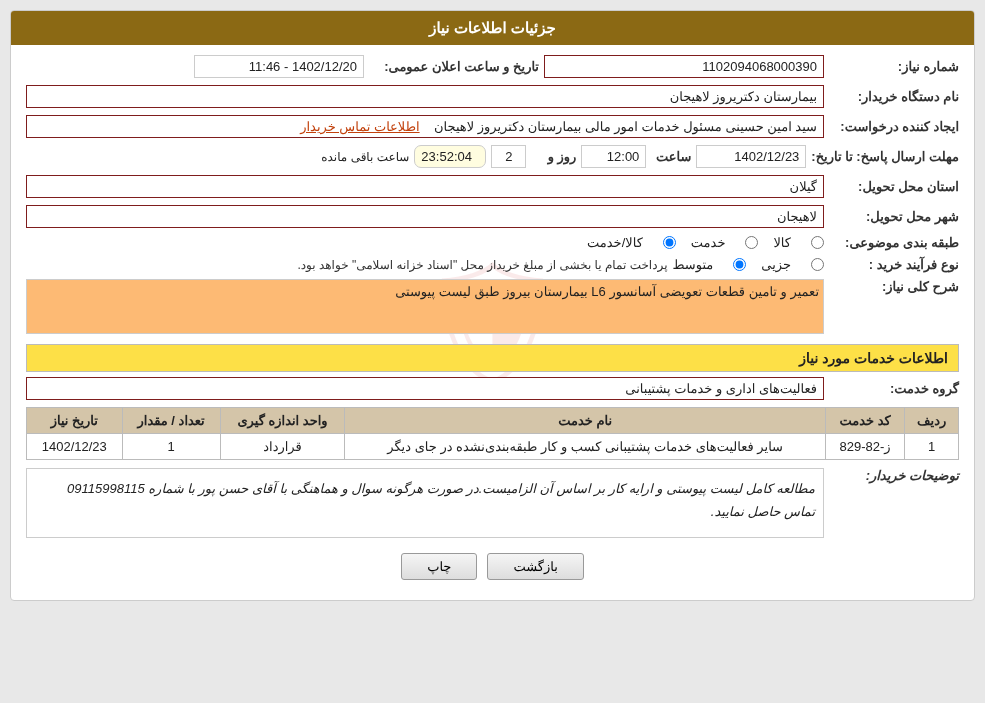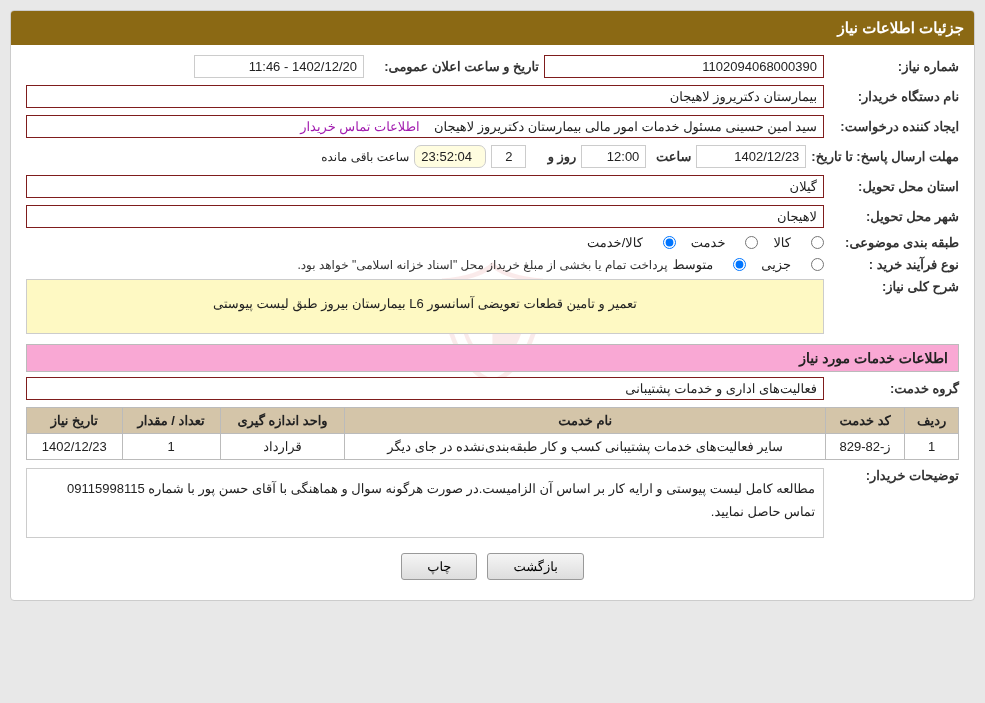--- a/index.html
+++ b/index.html
@@ -18,20 +18,21 @@
     }
     .main-box {
       background: #fff;
       border: 1px solid #ccc;
       border-radius: 4px;
       overflow: hidden;
     }
     .header-bar {
       background: #8B6914;
       color: #fff;
+      text-align: center;
       padding: 8px 10px;
       font-size: 15px;
       font-weight: bold;
     }
     .content-area {
       padding: 10px 15px;
     }
     .info-row {
       display: flex;
       align-items: center;
@@ -54,30 +55,31 @@
       text-align: right;
     }
     .value-box-inline {
       border: 1px solid #ccc;
       background: #fff;
       padding: 3px 6px;
       min-height: 22px;
       text-align: right;
     }
     .section-title {
-      background: #f9a8d4;
+      background: #fde047;
       border: 1px solid #bbb;
       font-weight: bold;
       padding: 5px 10px;
       margin: 10px 0 5px 0;
       text-align: right;
       font-size: 14px;
     }
     .link-text {
-      color: #a21caf;
+      color: #c2410c;
+      text-decoration: underline;
       cursor: pointer;
     }
     .radio-group {
       display: flex;
       gap: 15px;
       align-items: center;
     }
     .radio-item {
       display: flex;
       align-items: center;
@@ -85,26 +87,26 @@
     }
     .radio-item input[type=radio] {
       margin: 0;
     }
     .process-note {
       font-size: 12px;
       color: #333;
     }
     .description-box {
       border: 1px solid #ccc;
-      padding: 16px;
+      padding: 4px;
       min-height: 55px;
-      text-align: center;
+      text-align: right;
       direction: rtl;
       width: 100%;
-      background: #fef9c3;
+      background: #fdba74;
     }
     .services-table {
       width: 100%;
       border-collapse: collapse;
       margin-top: 5px;
     }
     .services-table th {
       background: #d4c5a9;
       border: 1px solid #bbb;
       padding: 5px 8px;
@@ -117,20 +119,21 @@
       text-align: center;
     }
     .services-table tr:nth-child(even) td {
       background: #f9f9f9;
     }
     .buyer-notes-row {
       display: flex;
       align-items: flex-start;
       margin-top: 8px;
       gap: 5px;
+      font-style: italic;
     }
     .buyer-notes-box {
       border: 1px solid #ccc;
       padding: 8px;
       min-height: 70px;
       text-align: right;
       direction: rtl;
       flex: 1;
       background: #fff;
       line-height: 1.8;

